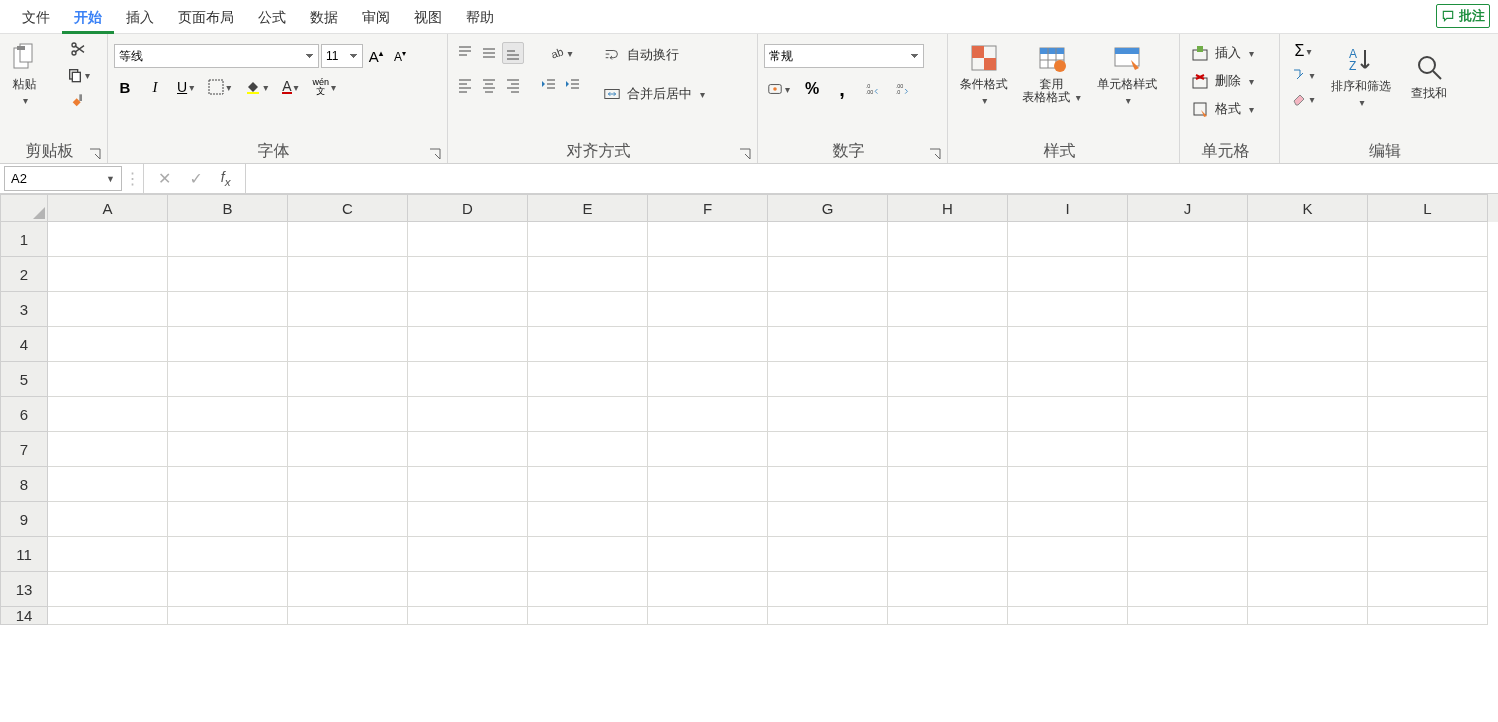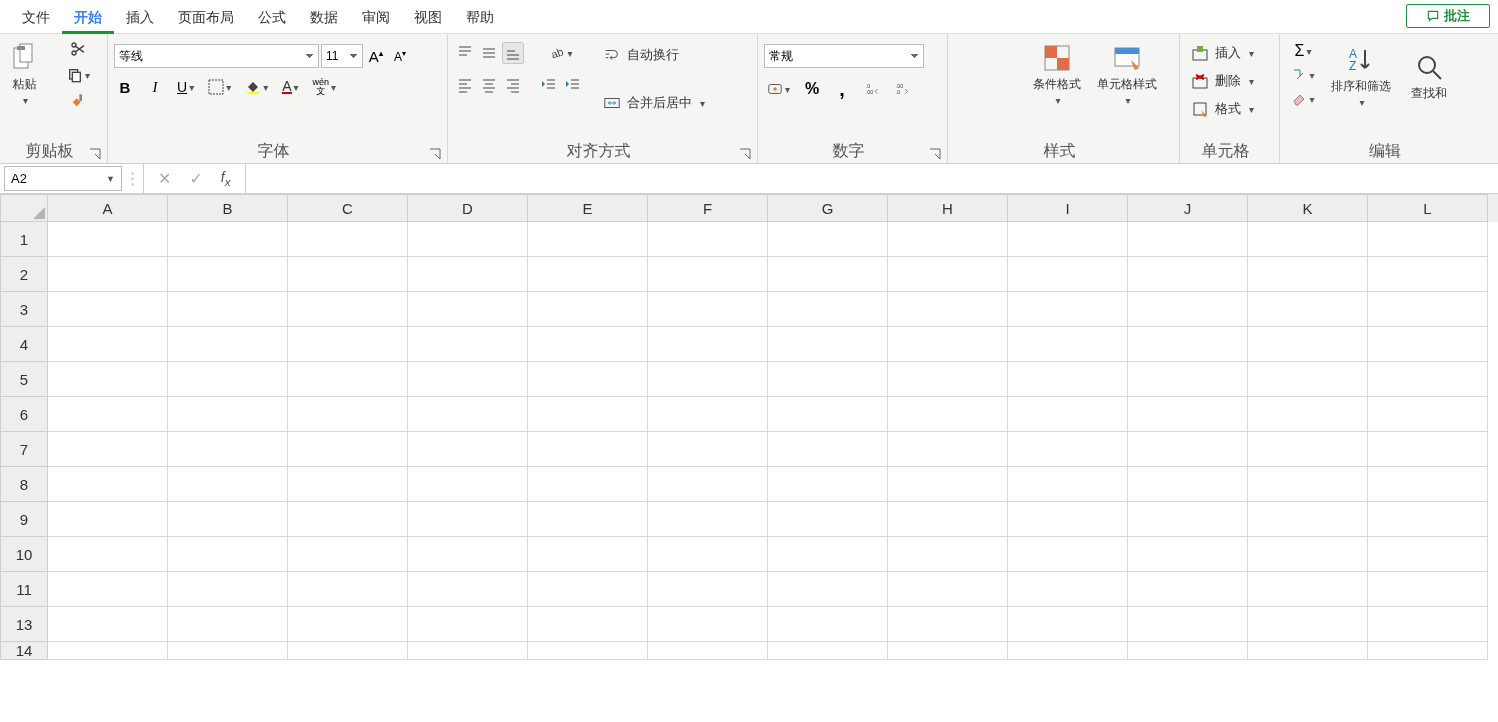--- a/index.html
+++ b/index.html
@@ -2,21 +2,21 @@
 <html><head>
 <meta charset="utf-8">
 <style>
 * { margin:0; padding:0; box-sizing:border-box; font-family:"Microsoft YaHei","Segoe UI",sans-serif; }
 body { background:#fff; overflow:hidden; width:1498px; height:722px; }
 
 
 .tabs { display:flex; align-items:center; height:34px; background:#fff; padding:0 10px; border-bottom:1px solid #e1e1e1; position:relative; }
 .tab { padding:0 12px; height:34px; line-height:34px; font-size:14px; color:#333; cursor:pointer; }
 .tab.active { color:#3b82f6; font-weight:600; border-bottom:3px solid #1d8f3e; }
-.comments-btn { position:absolute; right:8px; top:4px; height:24px; border:1px solid #1d8f3e; color:#1d8f3e; background:#fff; font-size:13px; padding:0 19px; border-radius:2px; cursor:pointer; display:flex; align-items:center; gap:4px; font-weight:600;}
+.comments-btn { position:absolute; right:8px; top:4px; height:24px; border:1px solid #1d8f3e; color:#1d8f3e; background:#fff; font-size:13px; padding:0 4px; border-radius:2px; cursor:pointer; display:flex; align-items:center; gap:4px; font-weight:600;}
 .comments-btn svg{width:14px;height:14px;}
 
 
 .ribbon { display:flex; height:130px; background:#f5f5f3; border-bottom:1px solid #d0d0d0; }
 .group { display:flex; flex-direction:column; border-right:1px solid #d8d8d8; padding:4px 14px 2px 6px; position:relative; }
 .group-body { flex:1; display:flex; align-items:flex-start; gap:21px; }
 .group-title { text-align:center; font-size:16px; color:#555; height:20px; line-height:20px; }
 .dlg-launch { position:absolute; right:4px; bottom:3px; width:14px; height:14px; color:#666; cursor:pointer; }
 .dlg-launch svg{width:12px;height:12px;}
 .row { display:flex; align-items:center; gap:2px; }
@@ -228,21 +228,21 @@
               </svg>
             </div>
           <div class="btn">
               <svg viewBox="0 0 16 16">
                 <path stroke="#444" d="M6 3h8M6 7h8M6 11h8"></path>
                 <path fill="#2a7ab9" d="M1 4l3 3-3 3z"></path>
               </svg>
             </div>
         </div>
       </div>
-      <div class="vpack" style="gap:22px;flex:1">
+      <div class="vpack" style="gap:13px;flex:1">
         <div class="midline">
           <svg viewBox="0 0 20 20">
               <path stroke="#444" fill="none" d="M3 5h9a4 4 0 010 8H8m0 0l2-2m-2 2l2 2M3 9h4M3 13h3"></path>
             </svg>
           <span class="lab">自动换行</span>
         </div>
         <div class="midline">
           <svg viewBox="0 0 20 20">
               <rect x="2" y="5" width="16" height="10" fill="none" stroke="#444"></rect>
               <path stroke="#2a7ab9" d="M6 10h8M6 10l2-2M6 10l2 2M14 10l-2-2M14 10l-2 2"></path>
@@ -291,29 +291,38 @@
           </div>
       </div>
     </div>
     <div class="group-title">数字</div>
     <div class="dlg-launch"><svg viewBox="0 0 12 12">
           <path fill="none" stroke="#666" d="M1 1h10v10M6 6l5 5"></path>
         </svg></div>
   </div>
 
   <div class="group" style="width:232px">
-    <div class="group-body" style="justify-content:flex-end;gap:2px">
+    <div class="group-body" style="justify-content:space-between;gap:2px">
       <div class="bigbtn">
         <svg viewBox="0 0 32 32">
             <rect x="4" y="4" width="24" height="24" fill="none" stroke="#888"></rect>
             <rect x="4" y="4" width="12" height="12" fill="#e26b4a"></rect>
             <rect x="16" y="16" width="12" height="12" fill="#e26b4a"></rect>
           </svg>
         <span>条件格式</span>
           <span class="drop">▾</span>
+      </div>
+      <div class="bigbtn" style="width:72px">
+        <svg viewBox="0 0 32 32">
+            <rect x="4" y="4" width="24" height="20" fill="#fff" stroke="#888"></rect>
+            <rect x="4" y="4" width="24" height="6" fill="#4a90d9"></rect>
+            <path stroke="#888" d="M4 16h24M12 4v20M20 4v20"></path>
+            <circle cx="24" cy="22" r="6" fill="#ed7d31"></circle>
+          </svg>
+        <span style="line-height:13px;text-align:center"><span>套用</span><br><span>表格格式</span> <span class="drop">▾</span></span>
       </div>
       <div class="bigbtn" style="width:76px">
         <svg viewBox="0 0 32 32">
             <rect x="4" y="6" width="24" height="18" fill="#fff" stroke="#888"></rect>
             <rect x="4" y="6" width="24" height="6" fill="#4a90d9"></rect>
             <path fill="#ed7d31" d="M20 18l8 8-4 2-2-4z"></path>
           </svg>
         <span>单元格样式</span>
           <span class="drop">▾</span>
       </div>
@@ -552,35 +561,20 @@
         <div class="cell"></div>
         <div class="cell"></div>
         <div class="cell"></div>
         <div class="cell"></div>
         <div class="cell"></div>
         <div class="cell"></div>
         <div class="cell"></div>
         <div class="cell"></div>
       </div>
       <div class="r">
-        <div class="rh">10</div>
-        <div class="cell"></div>
-        <div class="cell"></div>
-        <div class="cell"></div>
-        <div class="cell"></div>
-        <div class="cell"></div>
-        <div class="cell"></div>
-        <div class="cell"></div>
-        <div class="cell"></div>
-        <div class="cell"></div>
-        <div class="cell"></div>
-        <div class="cell"></div>
-        <div class="cell"></div>
-      </div>
-      <div class="r">
         <div class="rh">11</div>
         <div class="cell"></div>
         <div class="cell"></div>
         <div class="cell"></div>
         <div class="cell"></div>
         <div class="cell"></div>
         <div class="cell"></div>
         <div class="cell"></div>
         <div class="cell"></div>
         <div class="cell"></div>

